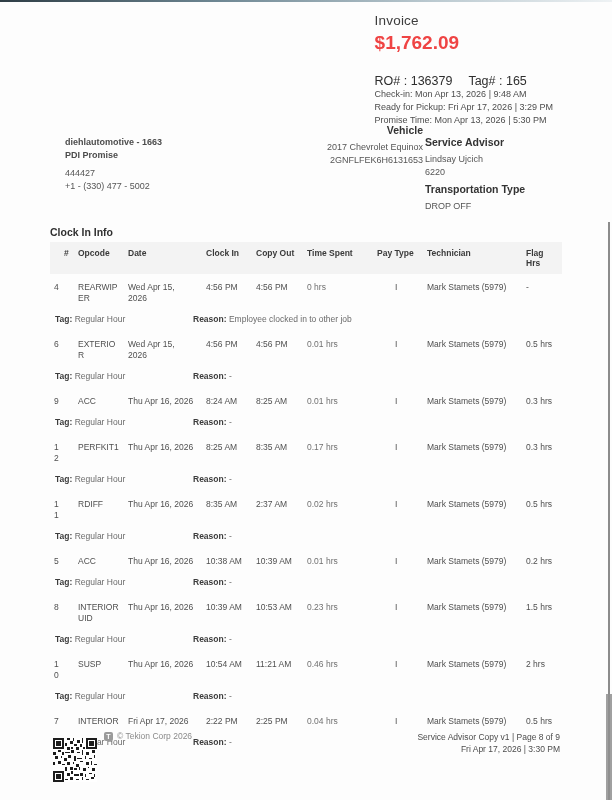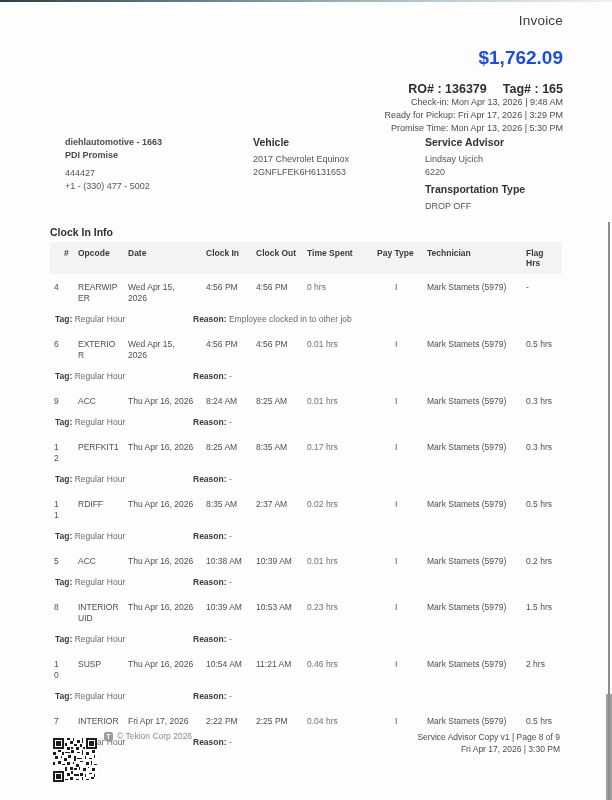--- a/index.html
+++ b/index.html
@@ -12,34 +12,34 @@
     color:#4a4a4a;
     overflow:hidden;
   }
   
   .scan-top{position:absolute;top:0;left:0;width:100%;height:2px;
     background:linear-gradient(to right,#2e3d45 0%,#6d8692 35%,#b9c8cf 70%,#eef2f4 100%);}
   .scan-right-thin{position:absolute;top:222px;right:2px;width:2px;height:578px;background:#6f6f6f;opacity:.8;}
   .scan-right-wide{position:absolute;top:694px;right:0;width:6px;height:106px;background:#8f8f8f;opacity:.85;}
 
   
-  .invoice-block{position:absolute;top:13px;right:49px;text-align:right;}
+  .invoice-block{position:absolute;top:13px;right:59px;}
   .invoice-label{font-size:13.5px;color:#3d3d3d;letter-spacing:.2px;}
-  .invoice-amount{font-size:19px;font-weight:bold;color:#1d4ed8;margin-top:19px;}
-  .ro-line{margin-top:13px;font-size:12.5px;font-weight:bold;color:#2e2e2e;}
+  .invoice-amount{font-size:19px;font-weight:bold;color:#ef4444;margin-top:4px;}
+  .ro-line{margin-top:20px;font-size:12.5px;font-weight:normal;color:#2e2e2e;}
   .ro-gap{display:inline-block;width:16px;}
   .meta-lines{font-size:9px;color:#4c4c4c;line-height:13px;}
 
   
   .info-block{position:absolute;font-size:9px;line-height:13px;color:#555;}
   .info-title{font-size:10.5px;font-weight:bold;color:#333;margin-bottom:4px;}
   .semibold{font-weight:bold;color:#4c4c4c;}
   .vin-suffix{}
   .block-customer{top:136px;left:65px;width:180px;}
-  .block-vehicle{top:136px;left:253px;width:170px;}
+  .block-vehicle{top:124px;left:253px;width:170px;text-align:right;}
   .block-advisor{top:136px;left:425px;width:140px;}
   .block-transport{top:183px;left:425px;width:140px;}
   .spacer-line{height:5px;}
 
   
   .clock-title{position:absolute;top:226px;left:50px;font-size:10.5px;font-weight:bold;color:#303030;}
   .clock-table{position:absolute;top:242px;left:50px;width:512px;font-size:8.5px;}
   .thead{display:grid;grid-template-columns:24px 50px 78px 50px 51px 70px 50px 99px 1fr;
     background:#f3f3f3;padding:6px 4px;font-weight:bold;color:#3a3a3a;}
   .thead .col-num{padding-left:10px;}
@@ -106,21 +106,21 @@
   </div>
 
   <div class="clock-title">Clock In Info</div>
 
   <div class="clock-table">
     <div class="thead">
       <div class="col-num">#</div>
       <div>Opcode</div>
       <div>Date</div>
       <div>Clock In</div>
-      <div>Clock Out</div>
+      <div>Copy Out</div>
       <div>Time Spent</div>
       <div>Pay Type</div>
       <div>Technician</div>
       <div>Flag Hrs</div>
     </div>
     <div>
     <div class="row-group">
       <div class="grid-row">
         <div class="cell">4</div>
         <div class="cell">REARWIP

